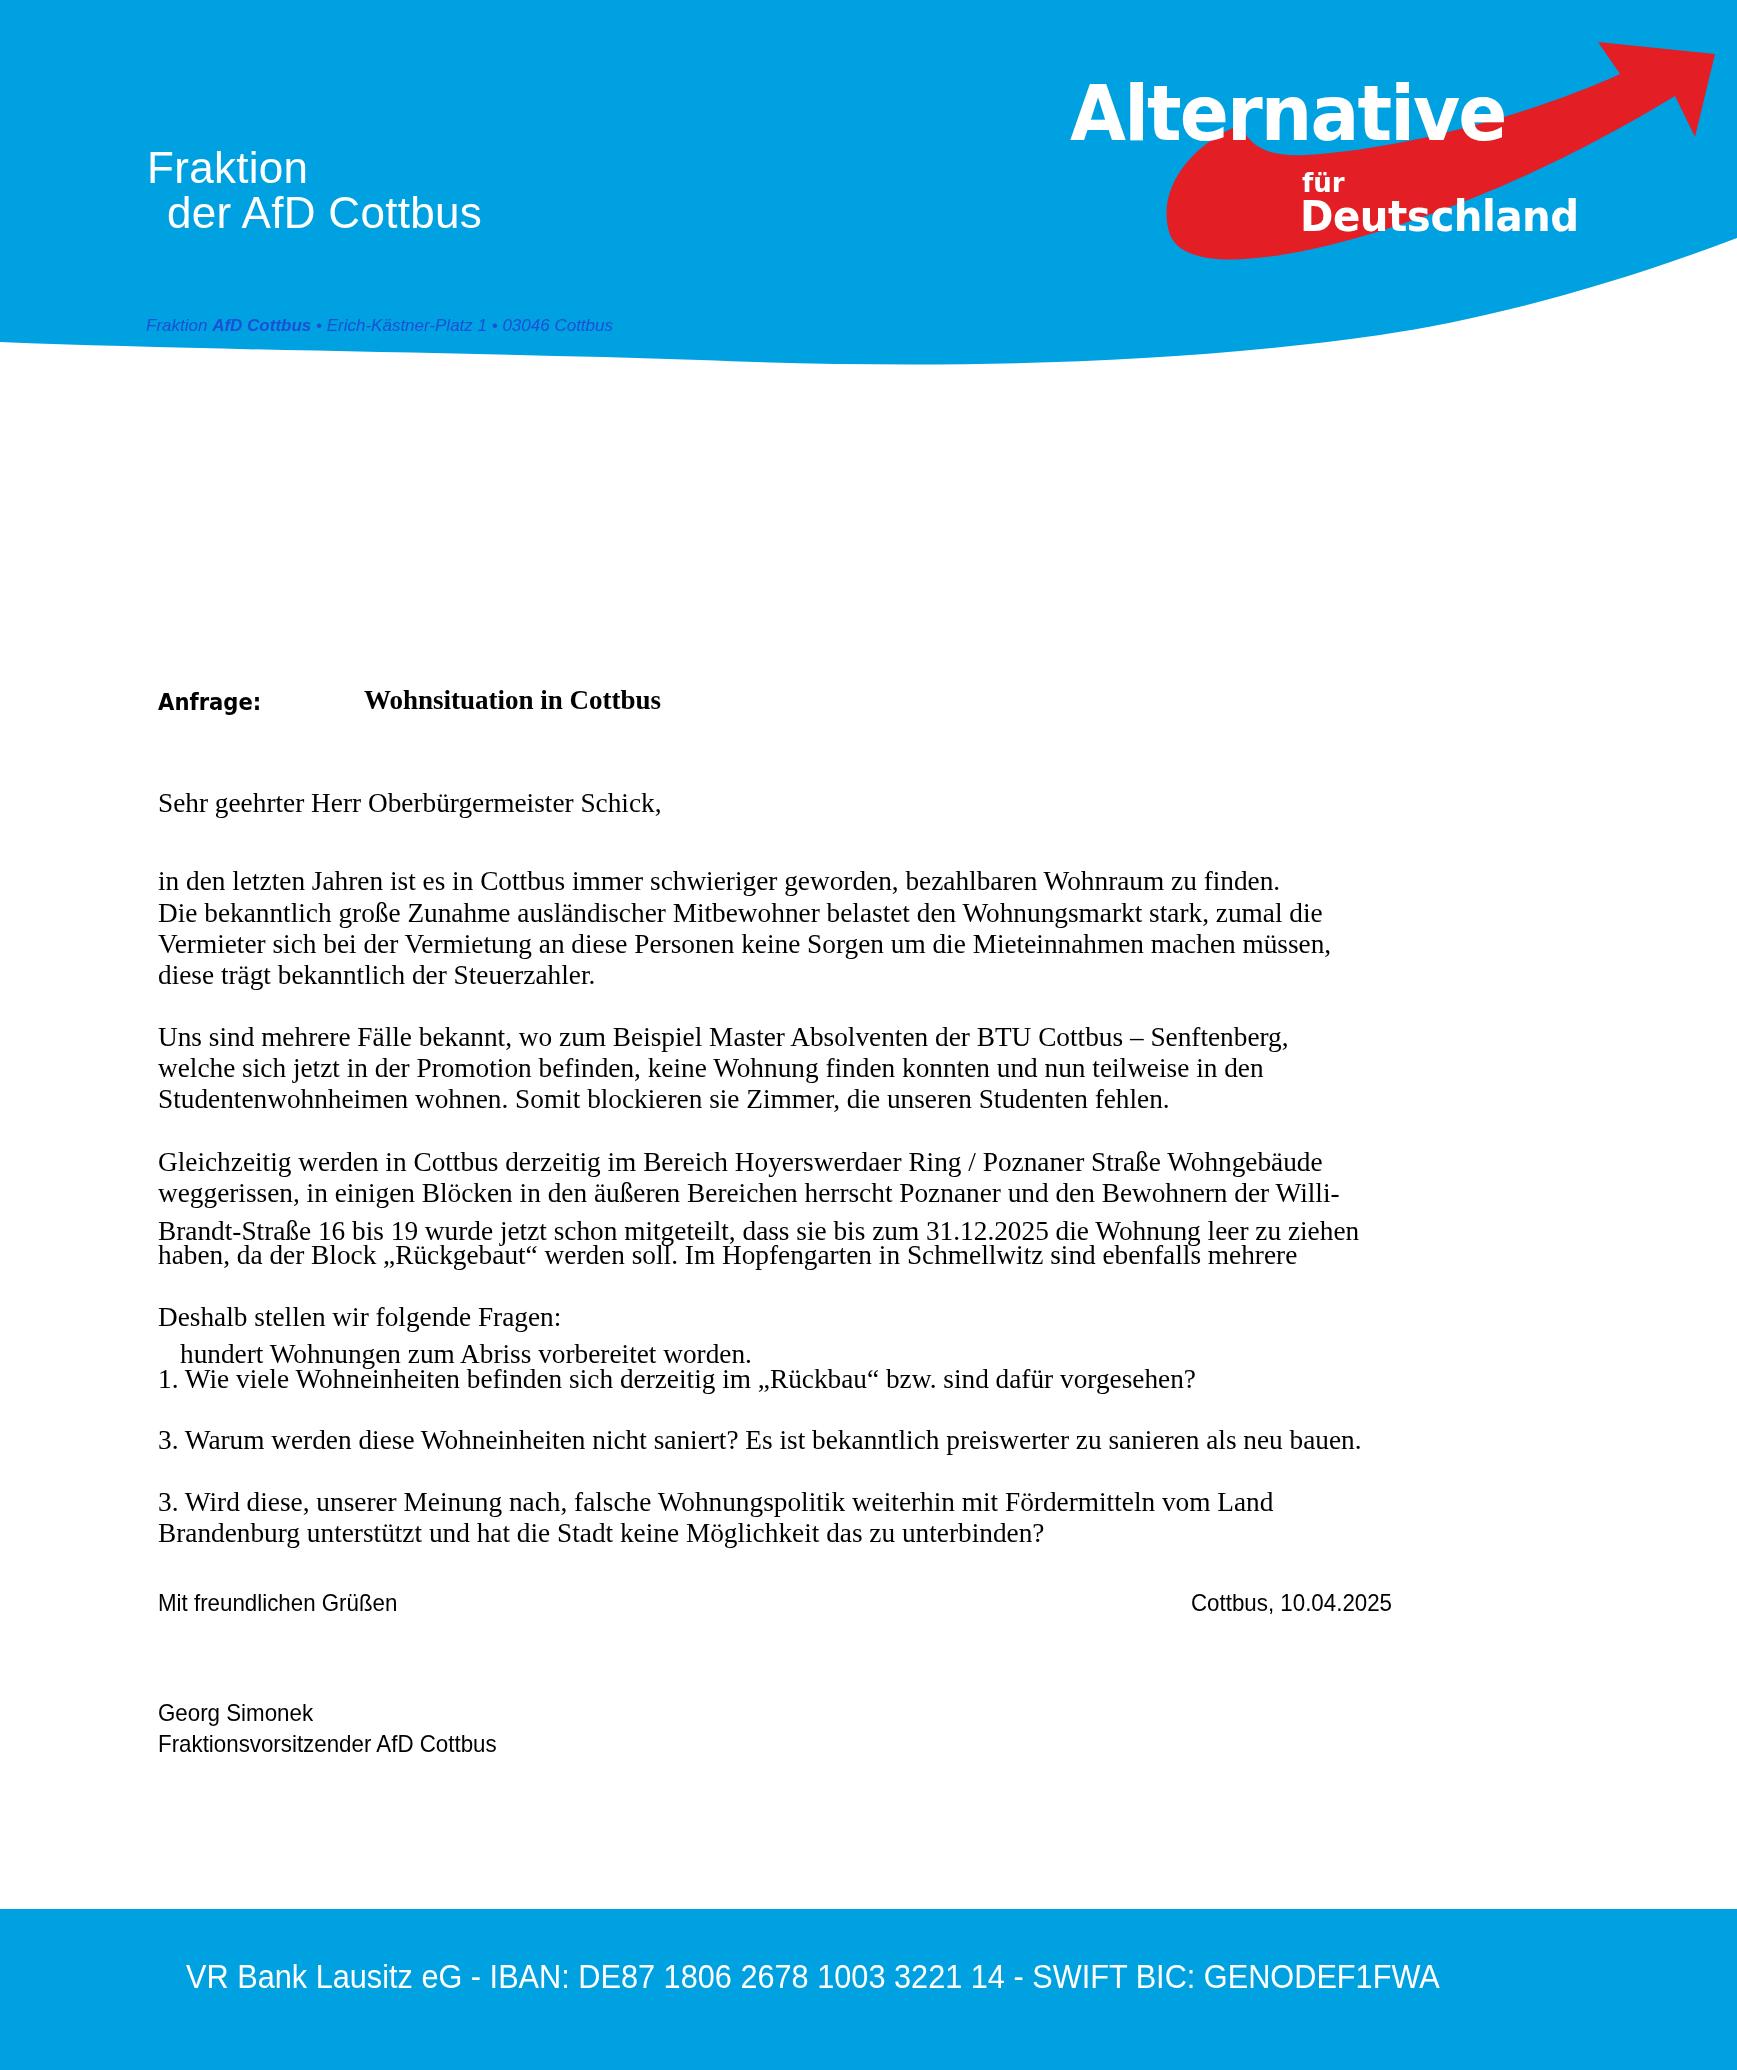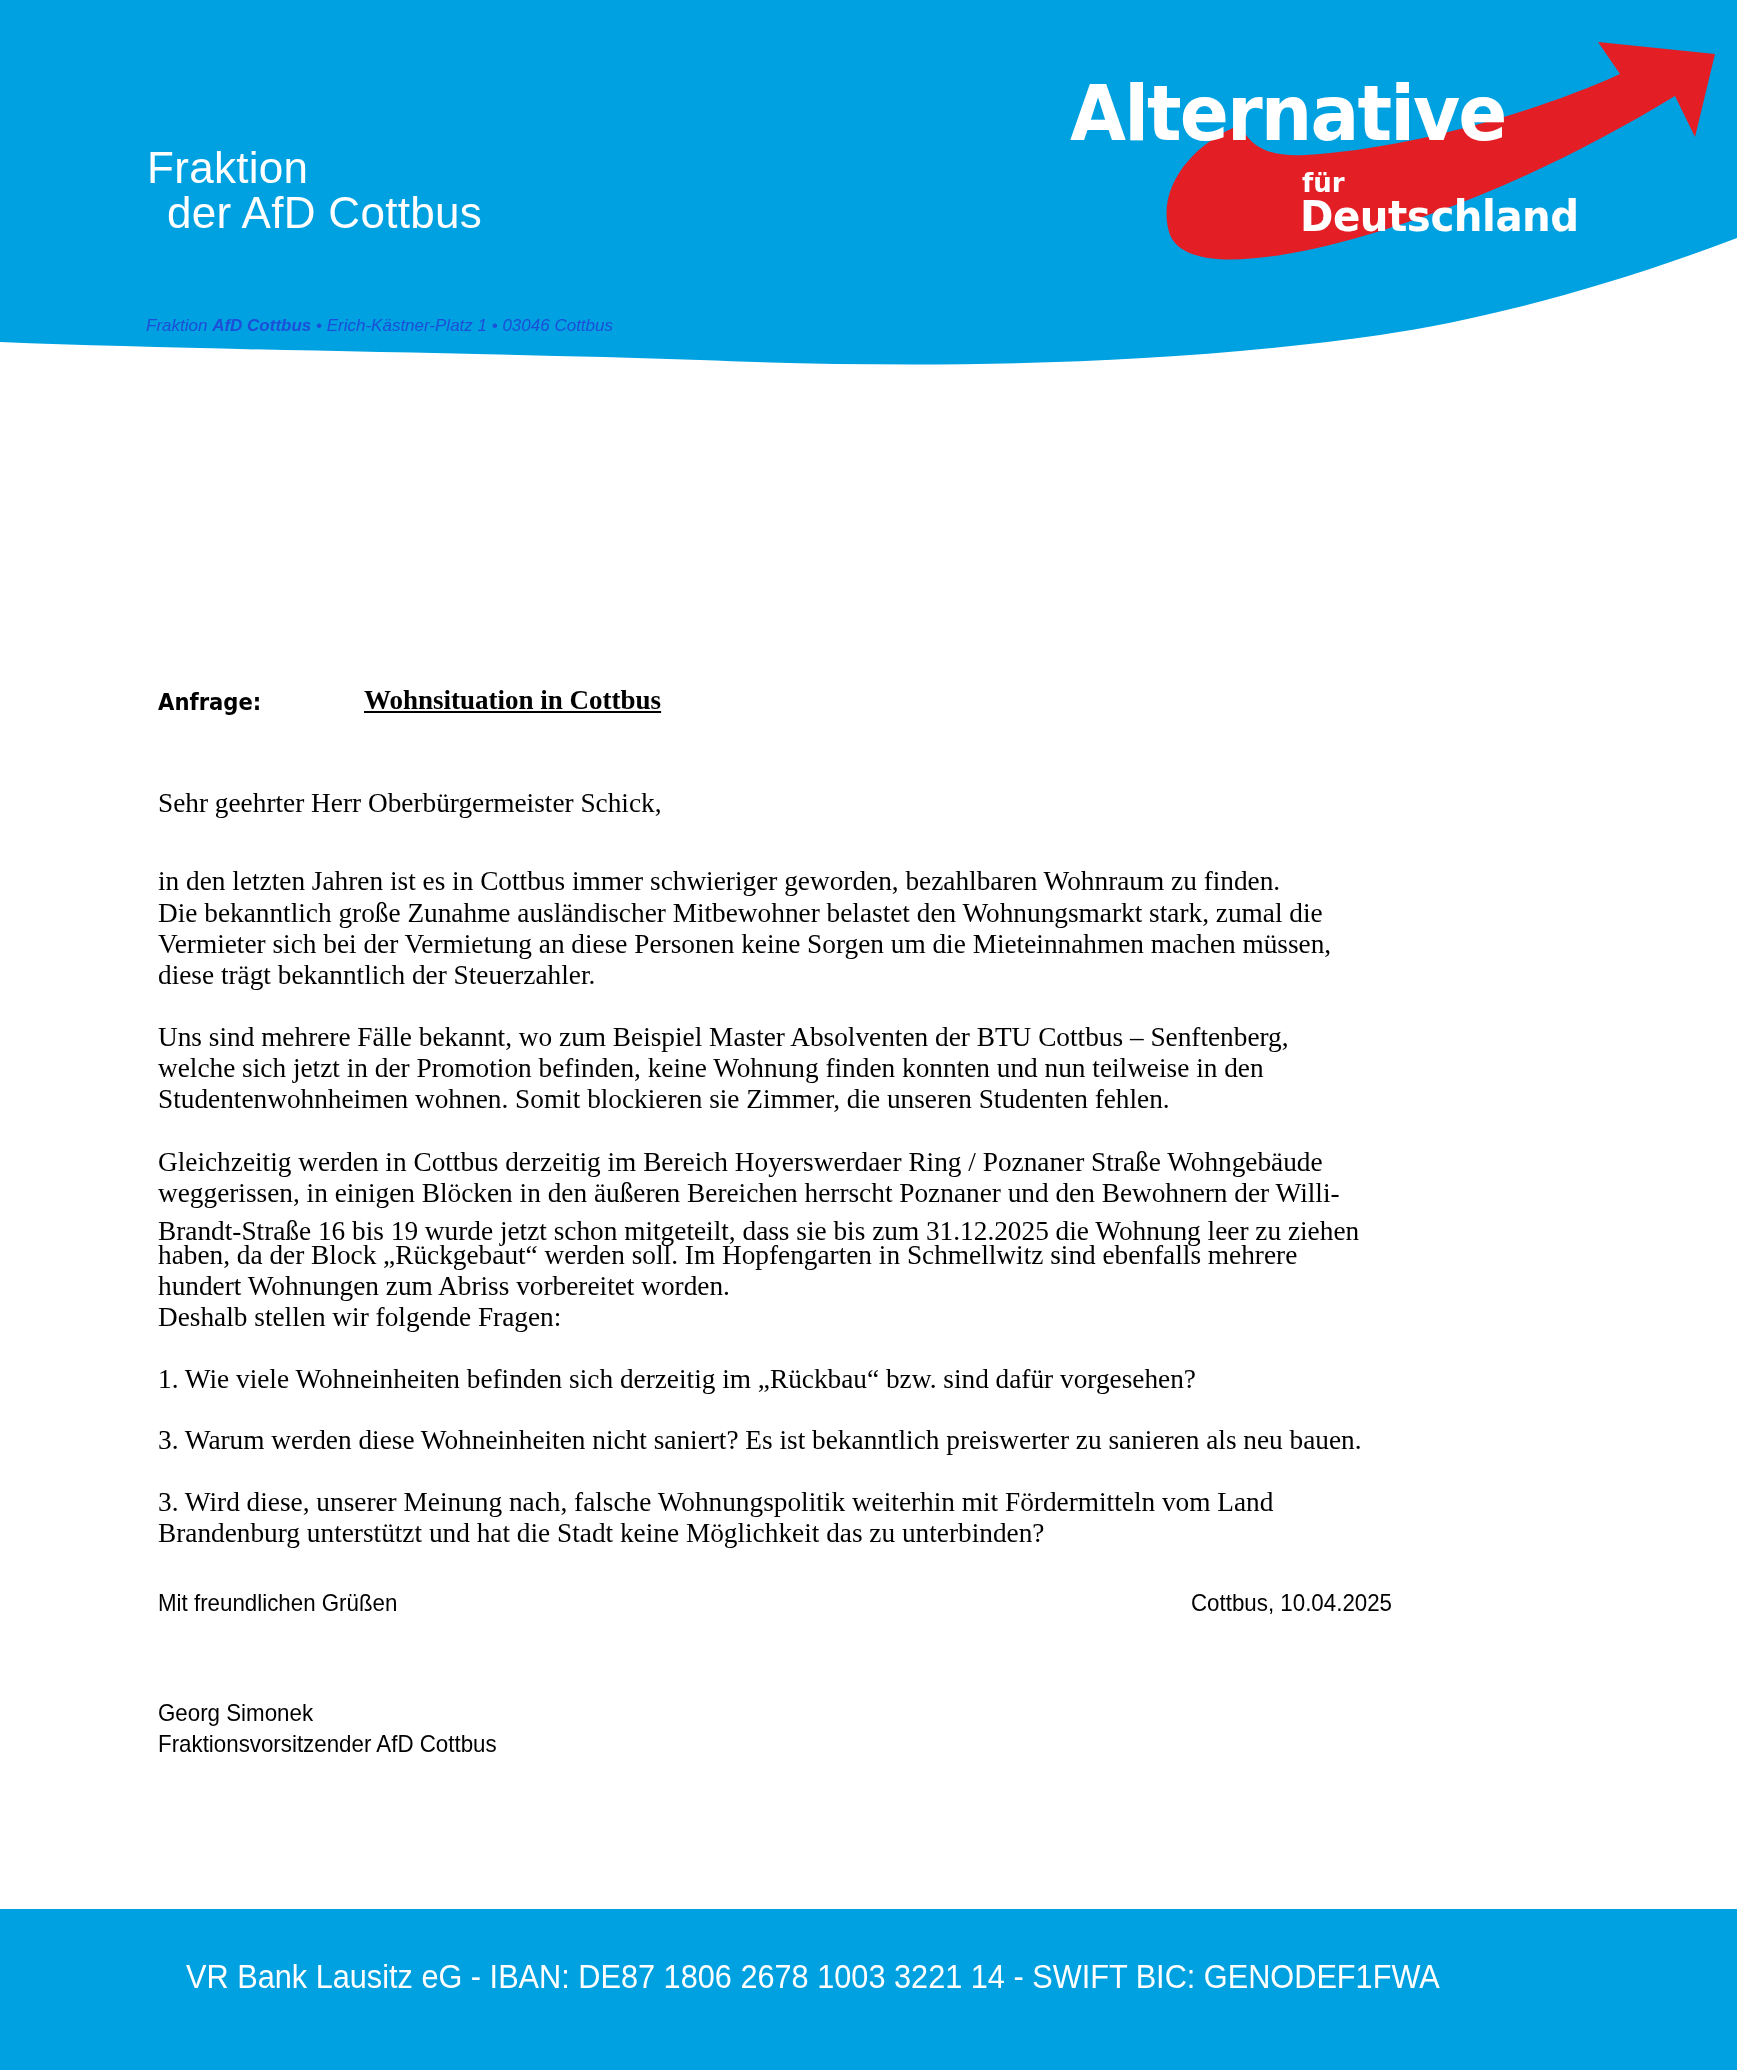--- a/index.html
+++ b/index.html
@@ -27,21 +27,21 @@
     position: absolute; left: 158px; white-space: nowrap;
     font-size: 27.3px; line-height: 31px;
   }
   .subject-label {
     position: absolute; left: 158px; top: 688px; font-family: "DejaVu Sans", sans-serif;
     font-weight: bold; font-size: 23px; line-height: 28px; color: #000; white-space: nowrap;
     transform: scaleX(0.92); transform-origin: left;
   }
   .subject-title {
     position: absolute; left: 364px; top: 685px; font-family: "Liberation Serif", serif;
-    font-weight: bold; font-size: 27px; line-height: 31px; color: #000; white-space: nowrap; text-decoration: underline;
+    font-weight: bold; font-size: 27px; line-height: 31px; color: #000; white-space: nowrap;
   }
   .sig {
     position: absolute; font-family: "Liberation Sans", sans-serif; font-size: 24px;
     line-height: 28px; color: #000; white-space: nowrap; transform: scaleX(0.93); transform-origin: left;
   }
   #footer {
     position: absolute; left: 0; top: 1909px; width: 1737px; height: 161px; background: #00a1e1;
   }
   .footer-text {
     position: absolute; left: 186px; top: 1957px; color: #ffffff;
@@ -86,21 +86,21 @@
   <div class="line serif" style="top:960px;">diese trägt bekanntlich der Steuerzahler.</div>
 
   <div class="line serif" style="top:1022px;">Uns sind mehrere Fälle bekannt, wo zum Beispiel Master Absolventen der BTU Cottbus – Senftenberg,</div>
   <div class="line serif" style="top:1053px;">welche sich jetzt in der Promotion befinden, keine Wohnung finden konnten und nun teilweise in den</div>
   <div class="line serif" style="top:1084px;">Studentenwohnheimen wohnen. Somit blockieren sie Zimmer, die unseren Studenten fehlen.</div>
 
   <div class="line serif" style="top:1147px;">Gleichzeitig werden in Cottbus derzeitig im Bereich Hoyerswerdaer Ring / Poznaner Straße Wohngebäude</div>
   <div class="line serif" style="top:1178px;">weggerissen, in einigen Blöcken in den äußeren Bereichen herrscht Poznaner und den Bewohnern der Willi-</div>
   <div class="line serif" style="top:1216px;">Brandt-Straße 16 bis 19 wurde jetzt schon mitgeteilt, dass sie bis zum 31.12.2025 die Wohnung leer zu ziehen</div>
   <div class="line serif" style="top:1240px;">haben, da der Block „Rückgebaut“ werden soll. Im Hopfengarten in Schmellwitz sind ebenfalls mehrere</div>
-  <div class="line serif" style="top:1271px;">hundert Wohnungen zum Abriss vorbereitet worden.</div>
+  <div class="line serif" style="top:1339px;margin-left:22px;">hundert Wohnungen zum Abriss vorbereitet worden.</div>
   <div class="line serif" style="top:1302px;">Deshalb stellen wir folgende Fragen:</div>
 </div>
 
 <div>
   <div class="line serif" style="top:1364px;">1. Wie viele Wohneinheiten befinden sich derzeitig im „Rückbau“ bzw. sind dafür vorgesehen?</div>
   <div class="line serif" style="top:1425px;">3. Warum werden diese Wohneinheiten nicht saniert? Es ist bekanntlich preiswerter zu sanieren als neu bauen.</div>
   <div class="line serif" style="top:1487px;">3. Wird diese, unserer Meinung nach, falsche Wohnungspolitik weiterhin mit Fördermitteln vom Land</div>
   <div class="line serif" style="top:1518px;">Brandenburg unterstützt und hat die Stadt keine Möglichkeit das zu unterbinden?</div>
 </div>
 

